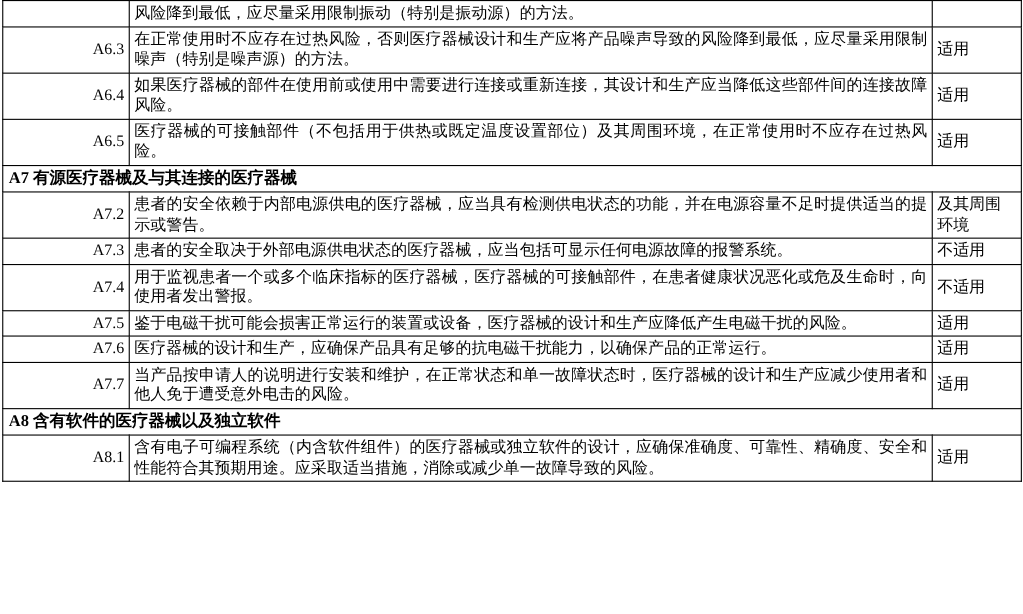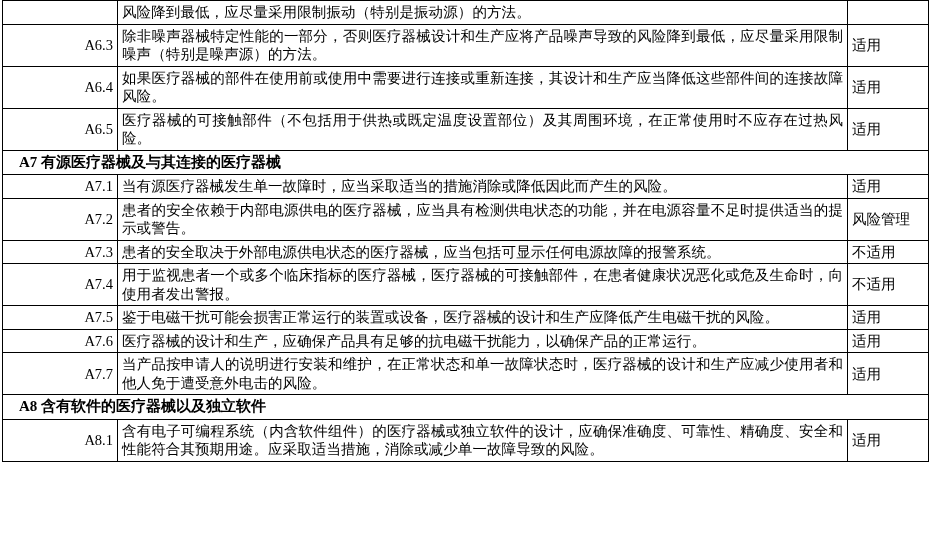--- a/index.html
+++ b/index.html
@@ -49,21 +49,21 @@
     letter-spacing: 0.1px;
   }
   td.appl {
     font-size: 14px;
     line-height: 1.2;
   }
   tr.section td.section-head {
     text-align: left;
     font-weight: bold;
     font-size: 15px;
-    padding: 2px 16px;
+    padding: 2px 5px;
   }
 </style>
 </head>
 <body>
 
 <div class="page">
   <table class="doc-table">
     <colgroup>
       <col class="c-code">
       <col class="c-text">
@@ -72,50 +72,45 @@
     <tbody>
 
       <tr>
         <td class="code"></td>
         <td class="text">风险降到最低，应尽量采用限制振动（特别是振动源）的方法。</td>
         <td class="appl"></td>
       </tr>
 
       <tr>
         <td class="code">A6.3</td>
-        <td class="text">除非噪声器械特定性能的一部分，否则医疗器械设计和生产应将产品噪声导致的风险降到最低，应尽量采用限制噪声（特别是噪声源）的方法。</td>
+        <td class="text">在正常使用时不应存在过热风险，否则医疗器械设计和生产应将产品噪声导致的风险降到最低，应尽量采用限制噪声（特别是噪声源）的方法。</td>
         <td class="appl">适用</td>
       </tr>
 
       <tr>
         <td class="code">A6.4</td>
         <td class="text">如果医疗器械的部件在使用前或使用中需要进行连接或重新连接，其设计和生产应当降低这些部件间的连接故障风险。</td>
         <td class="appl">适用</td>
       </tr>
 
       <tr>
         <td class="code">A6.5</td>
         <td class="text">医疗器械的可接触部件（不包括用于供热或既定温度设置部位）及其周围环境，在正常使用时不应存在过热风险。</td>
         <td class="appl">适用</td>
       </tr>
 
       <tr class="section">
         <td class="section-head" colspan="3">A7 有源医疗器械及与其连接的医疗器械</td>
       </tr>
 
-      <tr>
-        <td class="code">A7.1</td>
-        <td class="text">当有源医疗器械发生单一故障时，应当采取适当的措施消除或降低因此而产生的风险。</td>
-        <td class="appl">适用</td>
-      </tr>
 
       <tr>
         <td class="code">A7.2</td>
         <td class="text">患者的安全依赖于内部电源供电的医疗器械，应当具有检测供电状态的功能，并在电源容量不足时提供适当的提示或警告。</td>
-        <td class="appl">风险管理</td>
+        <td class="appl">及其周围环境</td>
       </tr>
 
       <tr>
         <td class="code">A7.3</td>
         <td class="text">患者的安全取决于外部电源供电状态的医疗器械，应当包括可显示任何电源故障的报警系统。</td>
         <td class="appl">不适用</td>
       </tr>
 
       <tr>
         <td class="code">A7.4</td>

